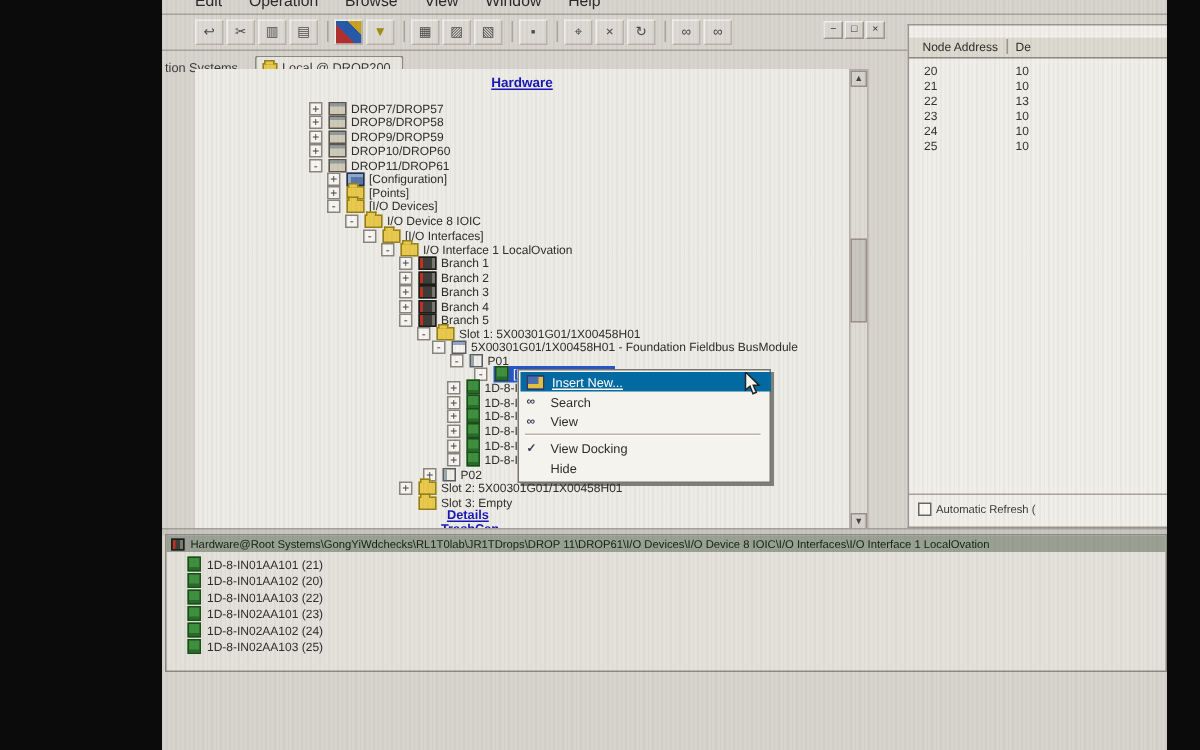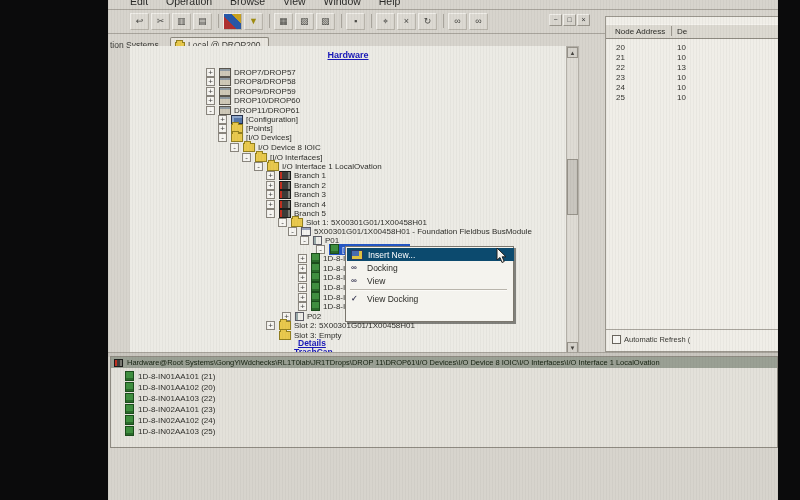--- a/index.html
+++ b/index.html
@@ -64,21 +64,21 @@
   .trowt{position:absolute;font-size:8px;color:#34342f;width:100%;}
   .trowt .c1{position:absolute;left:10px;}
   .trowt .c2{position:absolute;left:71px;}
   .autorefresh{position:absolute;left:6px;top:318px;font-size:7.5px;color:#3a3a35;display:flex;align-items:center;}
   .cbox{width:7px;height:7px;border:1px solid #6a665e;background:#f8f7f3;margin-right:3px;}
   
   .ctxmenu{position:absolute;left:237px;top:246px;width:167px;height:74px;background:#f4f3ee;
     border:1px solid #7a766d;box-shadow:2px 2px 0 rgba(40,40,36,.55);z-index:50;font-size:8.5px;color:#2b2b27;}
   .mitem{position:absolute;left:1px;width:163px;height:13px;display:flex;align-items:center;padding-left:4px;}
   .mitem .mico{width:12px;margin-right:4px;font-weight:bold;color:#3a3a55;font-size:8px;display:inline-block;}
-  .mitem.hl{background:#0c4a6e;color:#fff;}
+  .mitem.hl{background:#0369a1;color:#fff;text-decoration:underline;}
   .mico-insert{width:10px;height:8px;background:#4a6cb0;border:1px solid #2a3a66;box-shadow:inset -3px -3px 0 #e0c040;display:inline-block;margin-right:5px;}
   .msep{position:absolute;left:4px;top:42px;width:157px;height:1px;background:#b9b5ac;box-shadow:0 1px 0 #fbfaf7;}
   
   .bottompanel{position:absolute;left:2px;top:356px;width:668px;height:92px;background:#e3e1da;border:1px solid #8e8a81;box-sizing:border-box;}
   .bhead{position:absolute;left:0;top:0;width:100%;height:11px;background:#9aa094;display:flex;align-items:center;
     font-size:7.5px;color:#14200f;white-space:nowrap;overflow:hidden;}
   .bhead .ic{width:9px;height:8px;margin:0 4px 0 3px;}
   .bitem{position:absolute;font-size:8px;color:#2e2e2a;display:flex;align-items:center;white-space:nowrap;}
   .bitem .ic{margin-right:4px;}
   .splitter{position:absolute;left:0;top:352px;width:670px;height:4px;background:#c9c6bf;border-top:1px solid #a5a199;}
@@ -366,31 +366,35 @@
     </div>
   </div>
 
   <div class="ctxmenu">
     <div class="mitem hl" style="top:1px">
       <span class="mico-insert"></span>
       <span>Insert New...</span>
     </div>
     <div class="mitem" style="top:14px">
       <span class="mico">∞</span>
-      <span>Docking</span>
+      <span>Search</span>
     </div>
     <div class="mitem" style="top:27px">
       <span class="mico">∞</span>
       <span>View</span>
     </div>
     <div class="msep"></div>
     <div class="mitem" style="top:45px">
       <span class="mico">✓</span>
       <span>View Docking</span>
     </div>
+    <div class="mitem" style="top:58px">
+      <span class="mico"></span>
+      <span>Hide</span>
+    </div>
   </div>
 
   <div class="cursor">
     <svg width="12" height="17" viewBox="0 0 12 17">
           <polygon points="1,0 1,12 4,9.5 6,14.5 8.2,13.5 6.2,8.8 10,8.8" fill="#f4f4f0" stroke="#222" stroke-width="1"></polygon>
         </svg>
   </div>
 
   <div class="splitter"></div>
 

